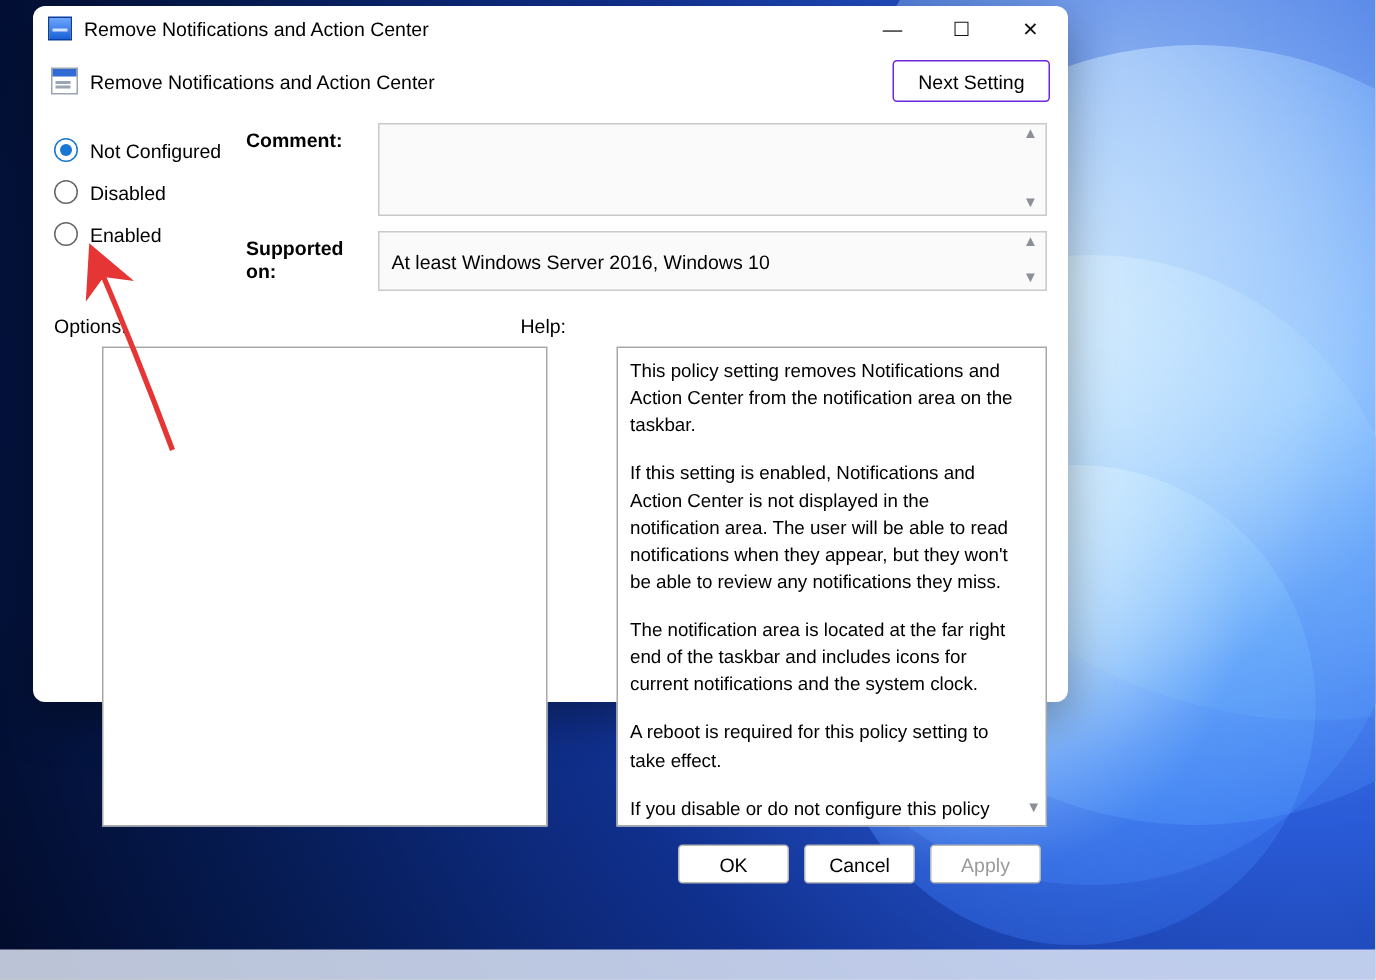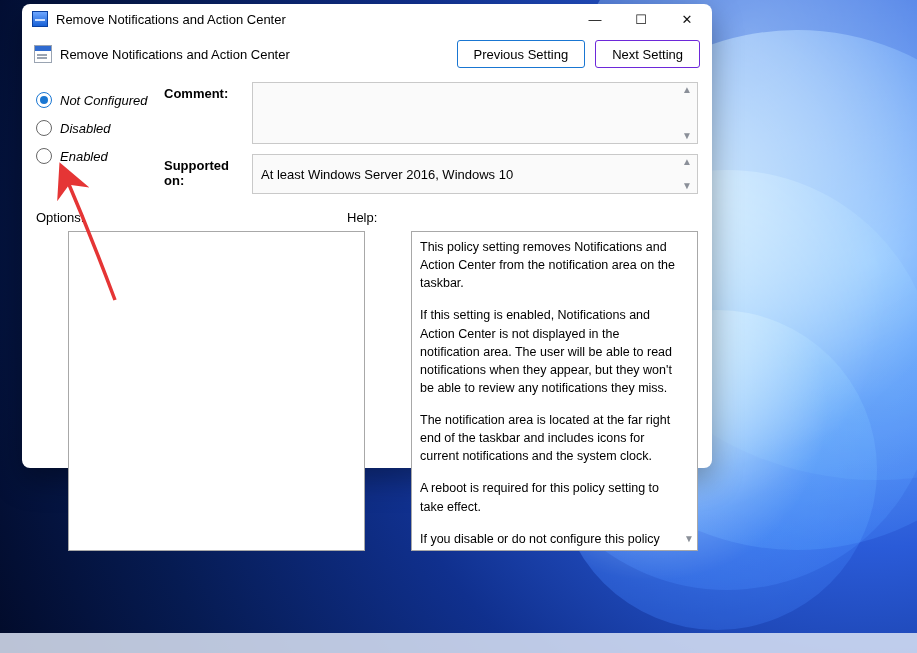--- a/index.html
+++ b/index.html
@@ -76,21 +76,21 @@
   .nav-btn {
     height:28px; padding:0 16px; background:#fff; border:1px solid #6d28d9;
     border-radius:3px; margin-left:10px; cursor:pointer; font:inherit;
   }
   .nav-btn.primary { border:1.5px solid #1976d2; }
 
   
   .upper {
     display:flex; padding:4px 14px 0 14px; gap:8px;
   }
-  .state-col { width:120px; padding-top:4px;font-style:italic; }
+  .state-col { width:120px; padding-top:4px; }
   .radio-row {
     display:flex; align-items:center; gap:8px; height:28px; cursor:pointer;
   }
   .radio {
     width:16px; height:16px; border-radius:50%;
     border:1.5px solid #666; position:relative; background:#fff;
   }
   .radio.checked { border-color:#1976d2; }
   .radio.checked::after{
     content:""; position:absolute; left:3px; top:3px; width:8px; height:8px;
@@ -160,21 +160,20 @@
           <span>☐</span>
         </div>
       <div class="win-btn close">
           <span>✕</span>
         </div>
     </div>
 
     <div class="header-row">
       <div class="header-icon"></div>
       <div class="header-title">Remove Notifications and Action Center</div>
-      <button class="nav-btn primary">Previous Setting</button>
       <button class="nav-btn">Next Setting</button>
     </div>
 
     <div class="upper">
       <div class="state-col">
         <div class="radio-row">
           <span class="radio checked"></span>
           <span>Not Configured</span>
         </div>
         <div class="radio-row">
@@ -218,20 +217,25 @@
       <div class="pane help-pane">
         <p>This policy setting removes Notifications and Action Center from the notification area on the taskbar.</p>
         <p>If this setting is enabled, Notifications and Action Center is not displayed in the notification area. The user will be able to read notifications when they appear, but they won't be able to review any notifications they miss.</p>
         <p>The notification area is located at the far right end of the taskbar and includes icons for current notifications and the system clock.</p>
         <p>A reboot is required for this policy setting to take effect.</p>
         <p>If you disable or do not configure this policy setting, Notification and Security and Maintenance will be displayed on the taskbar.</p>
         <span class="help-scroll">▼</span>
       </div>
     </div>
 
+    <div class="footer">
+      <button>OK</button>
+      <button>Cancel</button>
+      <button class="disabled">Apply</button>
+    </div>
   </div>
 
   <svg class="arrow-overlay" width="120" height="180">
     <defs>
       <marker id="ah" markerWidth="12" markerHeight="12" refX="6" refY="5" orient="auto">
         <path d="M0,0 L10,5 L0,10 L3,5 Z" fill="#e53535"></path>
       </marker>
     </defs>
     <path d="M85,160 C70,120 50,70 35,35" stroke="#e53535" stroke-width="3.5" fill="none" marker-end="url(#ah)"></path>
   </svg>

